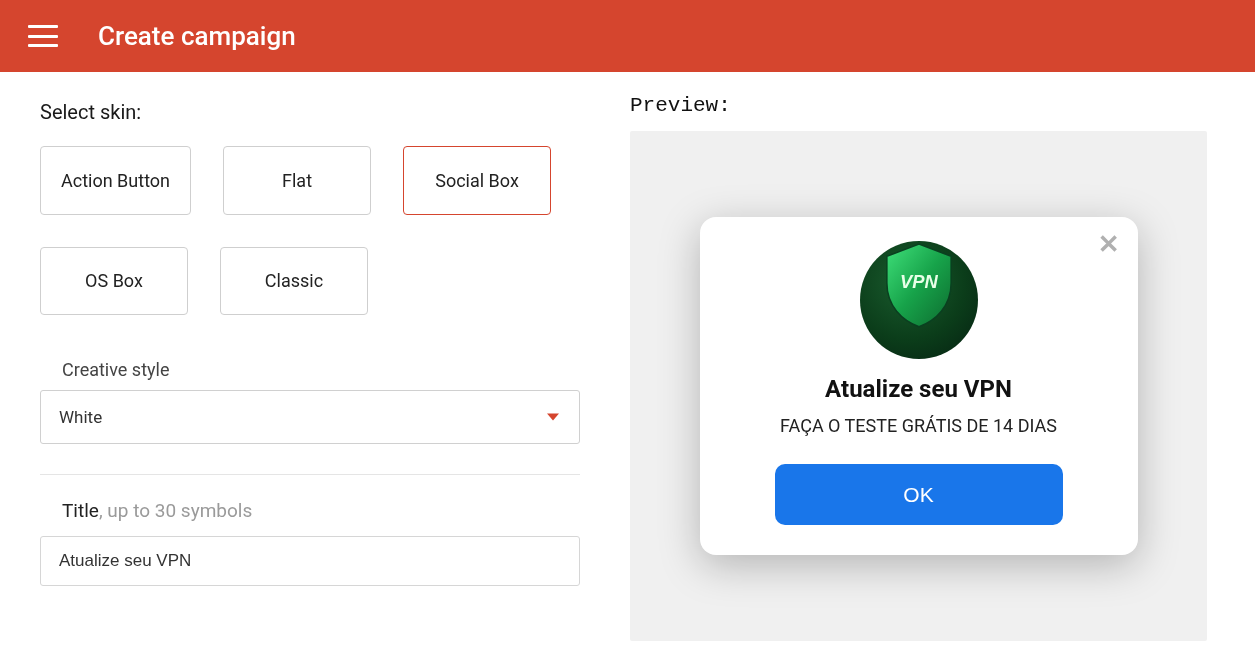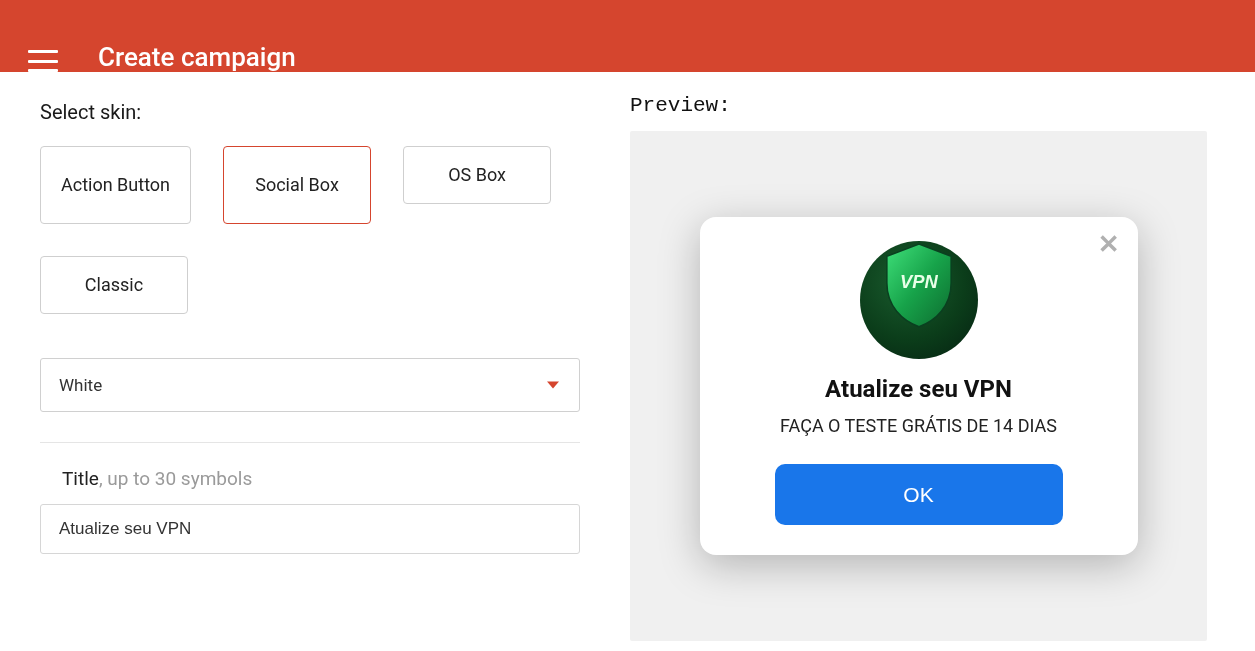--- a/index.html
+++ b/index.html
@@ -7,21 +7,21 @@
     font-family: -apple-system, BlinkMacSystemFont, "Segoe UI", Roboto, "Helvetica Neue", Arial, sans-serif;
     background: #fff;
     width: 1255px;
     height: 651px;
     overflow: hidden;
   }
   .header {
     background: #d5452e;
     height: 72px;
     display: flex;
-    align-items: flex-end;
+    align-items: center;
     padding: 0 28px;
     gap: 40px;
   }
   .hamburger {
     width: 30px;
     height: 22px;
     display: flex;
     flex-direction: column;
     justify-content: space-between;
     cursor: pointer;
@@ -55,36 +55,36 @@
     margin-bottom: 22px;
   }
   .skin-grid {
     display: flex;
     flex-wrap: wrap;
     gap: 32px;
     margin-bottom: 44px;
   }
   .skin-btn {
     min-width: 148px;
-    height: 78px;
+    height: 69px;
     border: 1px solid #cfcfcf;
     background: #fff;
     border-radius: 4px;
     font-size: 18px;
     color: #222;
     display: flex;
     align-items: center;
     justify-content: center;
     cursor: pointer;
     text-align: center;
     line-height: 1.3;
     padding: 0 20px;
   }
   .skin-btn.row2 {
-    height: 58px;
+    height: 68px;
   }
   .skin-btn.selected {
     border-color: #d5452e;
     text-align: right;
   }
   .field-label {
     font-size: 18px;
     color: #444;
     margin-bottom: 10px;
   }
@@ -222,25 +222,27 @@
       <span></span>
   </div>
   <div class="header-title">Create campaign</div>
 </div>
 
 <div class="content">
   <div class="left-col">
     <div class="section-label">Select skin:</div>
     <div class="skin-grid">
       <div class="skin-btn">Action Button</div>
+      <div class="skin-btn">Flat</div>
       <div class="skin-btn selected">Social Box</div>
       <div class="skin-btn row2">OS Box</div>
       <div class="skin-btn row2">Classic</div>
     </div>
 
+    <div class="field-label" style="padding-left:22px;">Creative style</div>
     <div class="select-wrap">
       <span>White</span>
       <span class="select-caret"></span>
     </div>
 
     <hr class="divider">
 
     <div class="title-label">
       <span>Title</span><span class="hint">, up to 30 symbols</span>
     </div>

